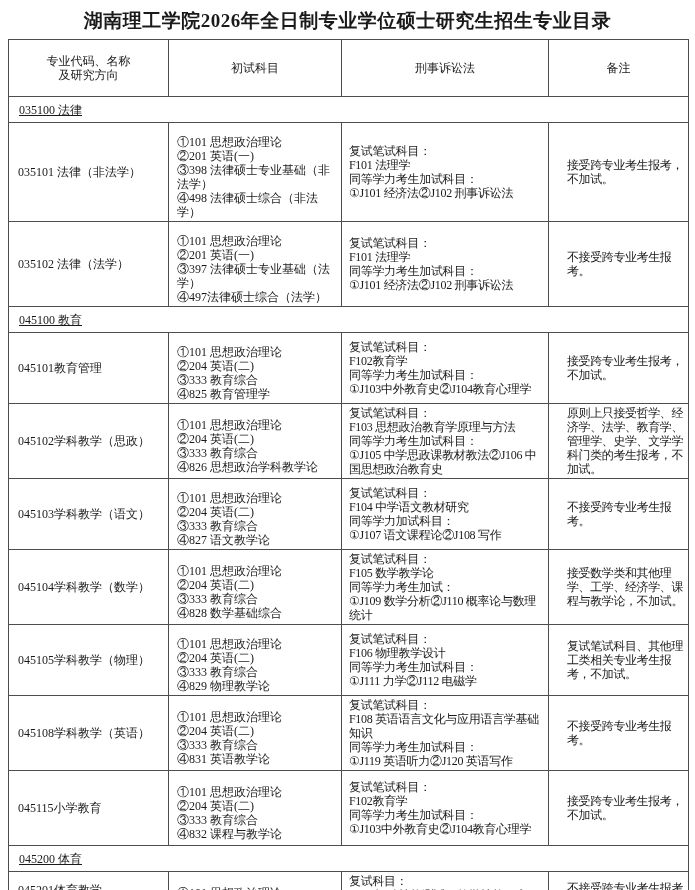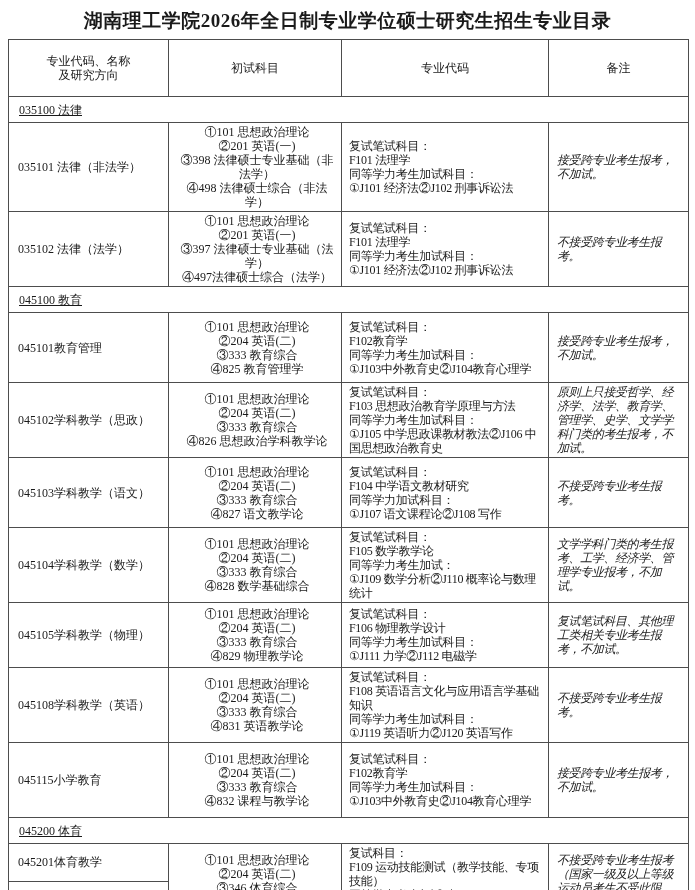--- a/index.html
+++ b/index.html
@@ -44,42 +44,42 @@
     padding:2px 2px;
   }
   td.section-cell{
     font-weight:bold;
     font-size:13px;
     padding:2px 4px 2px 10px;
     text-align:left;
     text-decoration:underline;
   }
   td.col-code{padding:2px 6px 2px 9px;}
-  td.col-initial{padding:2px 4px 2px 8px;text-align:center;}
+  td.col-initial{padding:12px 4px 2px 8px;}
   td.col-retest{padding:2px 3px 2px 7px;letter-spacing:-0.3px;}
-  td.col-note{padding:2px 4px 2px 8px;letter-spacing:-0.4px;font-style:italic;}
+  td.col-note{padding:2px 4px 2px 18px;letter-spacing:-0.4px;}
 </style>
 </head>
 <body>
 
 <div class="page-title">湖南理工学院2026年全日制专业学位硕士研究生招生专业目录</div>
 
 <table class="catalog">
   <colgroup>
     <col style="width:160px">
       <col style="width:173px">
       <col style="width:207px">
       <col style="width:140px">
   </colgroup>
   <thead>
     <tr style="height:57px">
       <th class="hcell">专业代码、名称
 及研究方向</th>
       <th class="hcell">初试科目</th>
-      <th class="hcell">专业代码</th>
+      <th class="hcell">刑事诉讼法</th>
       <th class="hcell">备注</th>
     </tr>
   </thead>
   <tbody>
     <tr style="height:26px">
       <td class="section-cell" colspan="4">035100 法律</td>
     </tr>
 
     <tr style="height:74px">
       <td class="col-code">035101 法律（非法学）</td>
@@ -149,21 +149,21 @@
     <tr style="height:70px">
       <td class="col-code">045104学科教学（数学）</td>
       <td class="col-initial">①101 思想政治理论
 ②204 英语(二)
 ③333 教育综合
 ④828 数学基础综合</td>
       <td class="col-retest">复试笔试科目：
 F105 数学教学论
 同等学力考生加试：
 ①J109 数学分析②J110 概率论与数理统计</td>
-      <td class="col-note">文学学科门类的考生报考、工学、经济学、管理学专业报考，不加试。</td>
+      <td class="col-note">接受数学类和其他理学、工学、经济学、课程与教学论，不加试。</td>
     </tr>
     <tr style="height:65px">
       <td class="col-code">045105学科教学（物理）</td>
       <td class="col-initial">①101 思想政治理论
 ②204 英语(二)
 ③333 教育综合
 ④829 物理教学论</td>
       <td class="col-retest">复试笔试科目：
 F106 物理教学设计
 同等学力考生加试科目：

